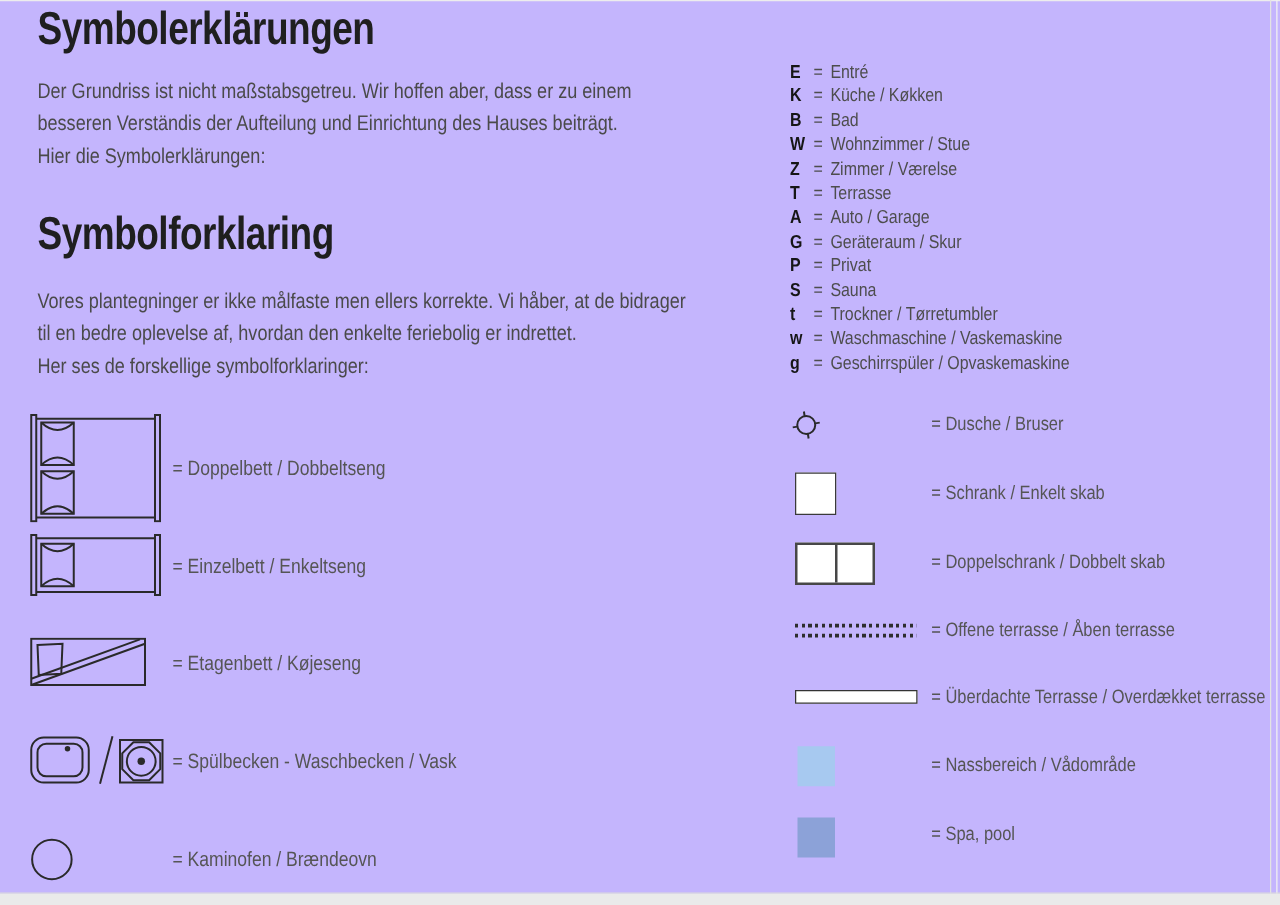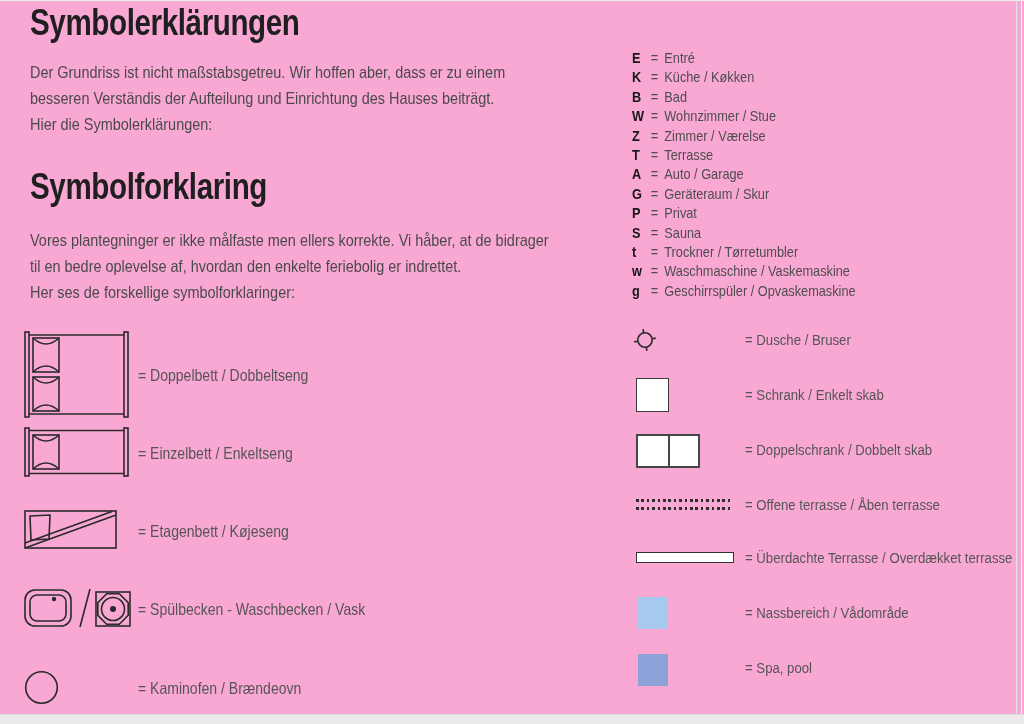--- a/index.html
+++ b/index.html
@@ -1,17 +1,17 @@
 <!DOCTYPE html>
 <html><head>
 <meta charset="utf-8">
 <style>
   html,body{margin:0;padding:0;background:#ffffff;}
   .page{
-    position:relative;width:1024px;height:724px;background:#f9a8d4;overflow:hidden;
+    position:relative;width:1024px;height:724px;background:#c4b5fd;overflow:hidden;
     font-family:"Liberation Sans", sans-serif;
   }
   .cond{transform:scaleX(0.85);transform-origin:0 0;}
   .cond80{transform:scaleX(0.80);transform-origin:0 0;}
   .abs{position:absolute;}
   h1,h2{margin:0;font-weight:bold;color:#1f1f1f;white-space:nowrap;}
   h1,h2{font-size:37px;letter-spacing:-0.5px;}
   .intro{font-size:17px;line-height:26px;color:#4a4a4a;white-space:pre-line;width:640px;}
   .leftlabel{font-size:16.5px;color:#555;white-space:nowrap;}
   .rightlabel{font-size:15.5px;color:#555;white-space:nowrap;}

